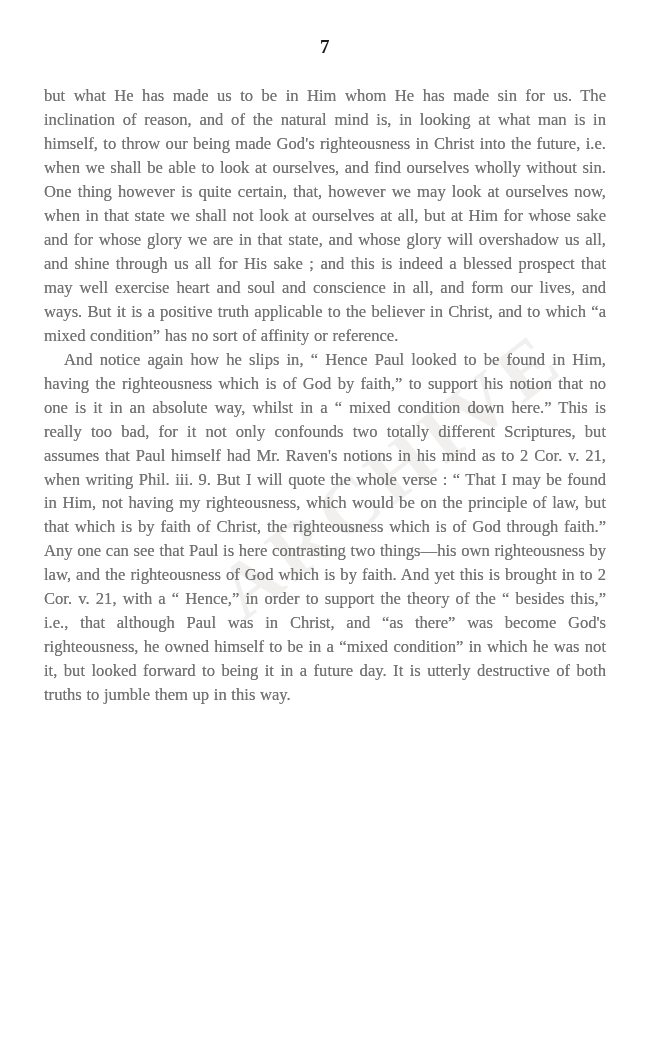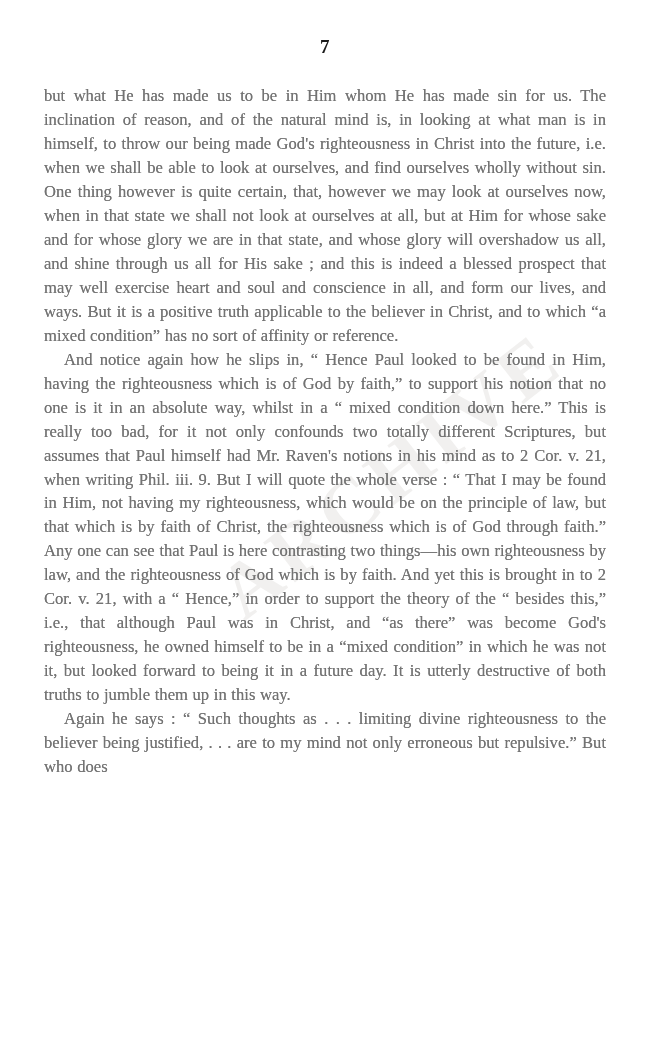--- a/index.html
+++ b/index.html
@@ -89,16 +89,15 @@
   <span>ARCHIVE</span>
 </div>
 
 <div class="page">
 
   <div class="page-number">7</div>
 
   <div class="body-text">
     <p class="first">but what He has made us to be in Him whom He has made sin for us.   The inclination of reason, and of the natural mind is, in looking at what man is in himself, to throw our being made God's righteousness in Christ into the future, i.e. when we shall be able to look at ourselves, and find ourselves wholly without sin.   One thing however is quite certain, that, however we may look at ourselves now, when in that state we shall not look at ourselves at all, but at Him for whose sake and for whose glory we are in that state, and whose glory will overshadow us all, and shine through us all for His sake ; and this is indeed a blessed prospect that may well exercise heart and soul and conscience in all, and form our lives, and ways.   But it is a positive truth applicable to the believer in Christ, and to which “a mixed condition” has no sort of affinity or reference.</p>
     <p>And notice again how he slips in, “ Hence Paul looked to be found in Him, having the righteousness which is of God by faith,” to support his notion that no one is it in an absolute way, whilst in a “ mixed condition down here.” This is really too bad, for it not only confounds two totally different Scriptures, but assumes that Paul himself had Mr. Raven's notions in his mind as to 2 Cor. v. 21, when writing Phil. iii. 9.   But I will quote the whole verse : “ That I may be found in Him, not having my righteousness, which would be on the principle of law, but that which is by faith of Christ, the righteousness which is of God through faith.”   Any one can see that Paul is here contrasting two things—his own righteousness by law, and the righteousness of God which is by faith.   And yet this is brought in to 2 Cor. v. 21, with a “ Hence,” in order to support the theory of the “ besides this,” i.e., that although Paul was in Christ, and “as there” was become God's righteousness, he owned himself to be in a “mixed condition” in which he was not it, but looked forward to being it in a future day.   It is utterly destructive of both truths to jumble them up in this way.</p>
-    <p>Again he says : “ Such thoughts as .  .  . limiting divine righteousness to the believer being justified,  .  .  . are to my mind not only erroneous but repulsive.”   But who does</p>
   </div>
 
 </div>
 
 </body></html>

